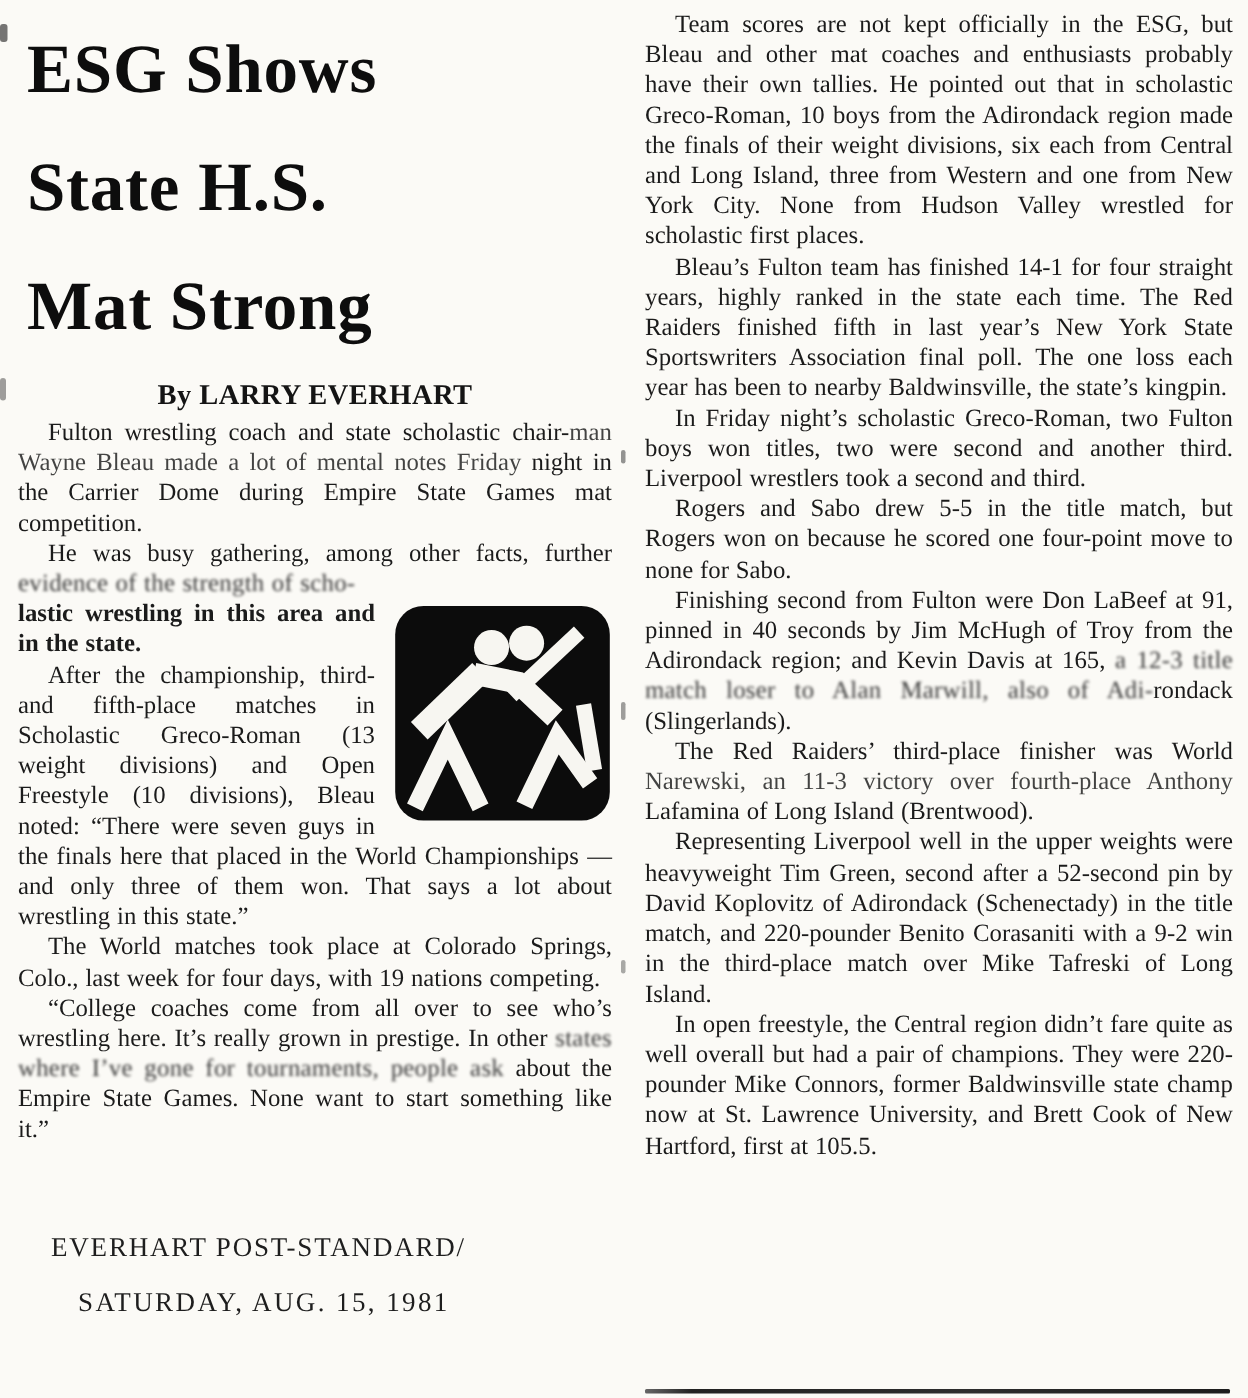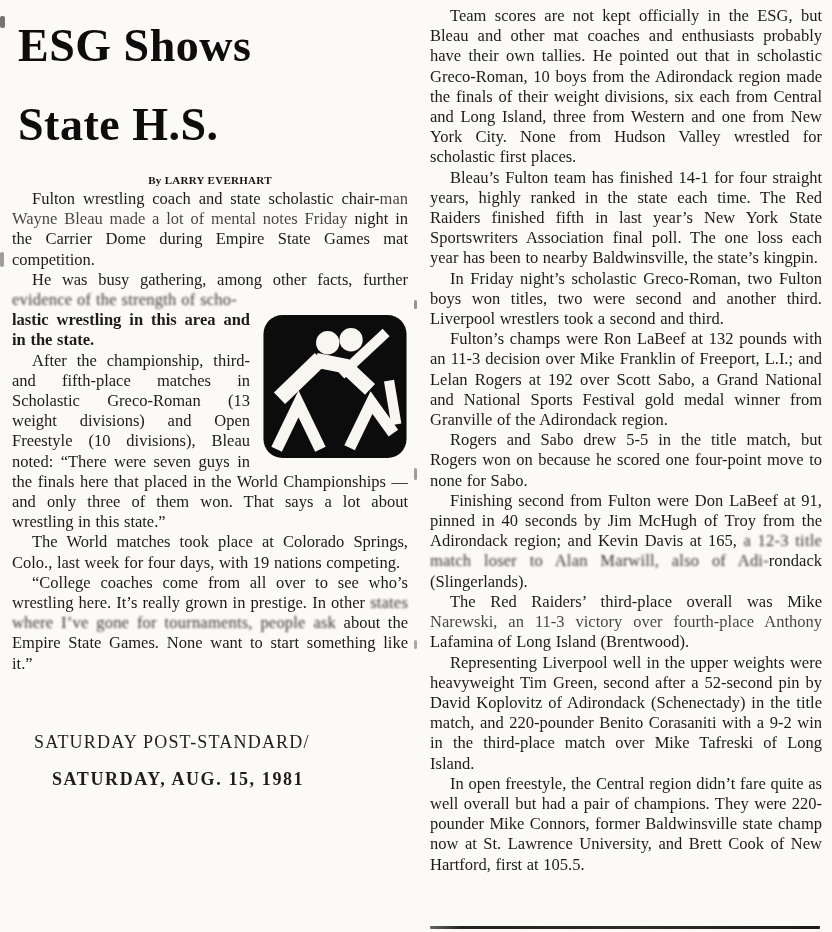--- a/index.html
+++ b/index.html
@@ -25,21 +25,21 @@
     font-weight: bold;
     font-size: 46px;
     line-height: 79px;
     letter-spacing: 0.5px;
     color: #0d0d0d;
     margin: 2px 0 6px 6px;
   }
   .byline {
     text-align: center;
     font-weight: bold;
-    font-size: 11px;
+    font-size: 19px;
     letter-spacing: 0.3px;
     margin: 10px 0 3px 0;
     color: #141414;
   }
   .body-text p {
     margin: 0;
     text-indent: 20px;
     text-align: justify;
     font-size: 16.5px;
     line-height: 20.2px;
@@ -65,21 +65,21 @@
   }
   .pictogram svg { display: block; width: 100%; height: 100%; }
 
   .credit {
     margin-top: 58px;
     font-size: 18px;
     letter-spacing: 1.2px;
     color: #1e1e1e;
   }
   .credit .pub  { padding-left: 22px; }
-  .credit .date { padding-left: 40px; margin-top: 16px; letter-spacing: 1.6px; font-weight: bold; }
+  .credit .date { padding-left: 40px; margin-top: 16px; letter-spacing: 1.6px; }
 
   .bottom-rule {
     position: absolute;
     left: 0; right: 2px; bottom: 3px;
     height: 3px;
     background: linear-gradient(90deg, #666 0%, #222 8%, #2d2d2d 55%, #1c1c1c 100%);
     border-radius: 1px;
   }
 
   .artifact {
@@ -97,20 +97,21 @@
 </head>
 <body>
 
 <div class="page">
 
   <div class="col-left">
 
     <div class="headline">
       <div>ESG Shows</div>
       <div>State H.S.</div>
+      <div>Mat Strong</div>
     </div>
 
     <div class="byline">By LARRY EVERHART</div>
 
     <div class="body-text">
       <p><span>Fulton wrestling coach and state scholastic chair-</span><span class="faded">man Wayne Bleau made a lot of mental notes Friday</span> <span>night in the Carrier Dome during Empire State Games mat competition.</span></p>
 
       <p><span>He was busy gathering, among other facts, further</span> <span class="degraded">evidence of the strength of scho-</span></p>
 
       <div class="pictogram">
@@ -127,33 +128,32 @@
         </svg>
       </div>
 
       <p class="cont">lastic wrestling in this area and in the state.</p>
       <p>After the championship, third- and fifth-place matches in Scholastic Greco-Roman (13 weight divisions) and Open Freestyle (10 divisions), Bleau noted: “There were seven guys in the finals here that placed in the World Championships — and only three of them won. That says a lot about wrestling in this state.”</p>
       <p>The World matches took place at Colorado Springs, Colo., last week for four days, with 19 nations competing.</p>
       <p><span>“College coaches come from all over to see who’s wrestling here. It’s really grown in prestige. In other</span> <span class="degraded">states where I’ve gone for tournaments, people ask</span> <span>about the Empire State Games. None want to start something like it.”</span></p>
     </div>
 
     <div class="credit">
-      <div class="pub">SATURDAY POST-STANDARD/</div>
+      <div class="pub">EVERHART POST-STANDARD/</div>
       <div class="date">SATURDAY, AUG. 15, 1981</div>
     </div>
   </div>
 
   <div class="col-right body-text">
     <p>Team scores are not kept officially in the ESG, but Bleau and other mat coaches and enthusiasts probably have their own tallies. He pointed out that in scholastic Greco-Roman, 10 boys from the Adirondack region made the finals of their weight divisions, six each from Central and Long Island, three from Western and one from New York City. None from Hudson Valley wrestled for scholastic first places.</p>
     <p>Bleau’s Fulton team has finished 14-1 for four straight years, highly ranked in the state each time. The Red Raiders finished fifth in last year’s New York State Sportswriters Association final poll. The one loss each year has been to nearby Baldwinsville, the state’s kingpin.</p>
     <p>In Friday night’s scholastic Greco-Roman, two Fulton boys won titles, two were second and another third. Liverpool wrestlers took a second and third.</p>
-    <p>Fulton’s champs were Ron LaBeef at 132 pounds with an 11-3 decision over Mike Franklin of Freeport, L.I.; and Lelan Rogers at 192 over Scott Sabo, a Grand National and National Sports Festival gold medal winner from Granville of the Adirondack region.</p>
     <p>Rogers and Sabo drew 5-5 in the title match, but Rogers won on because he scored one four-point move to none for Sabo.</p>
     <p><span>Finishing second from Fulton were Don LaBeef at 91, pinned in 40 seconds by Jim McHugh of Troy from the Adirondack region; and Kevin Davis at 165,</span> <span class="degraded">a 12-3 title match loser to Alan Marwill, also of Adi-</span><span>rondack (Slingerlands).</span></p>
-    <p><span>The Red Raiders’ third-place overall was Mike</span> <span class="faded">Narewski, an 11-3 victory over fourth-place Anthony</span> <span>Lafamina of Long Island (Brentwood).</span></p>
+    <p><span>The Red Raiders’ third-place finisher was World</span> <span class="faded">Narewski, an 11-3 victory over fourth-place Anthony</span> <span>Lafamina of Long Island (Brentwood).</span></p>
     <p>Representing Liverpool well in the upper weights were heavyweight Tim Green, second after a 52-second pin by David Koplovitz of Adirondack (Schenectady) in the title match, and 220-pounder Benito Corasaniti with a 9-2 win in the third-place match over Mike Tafreski of Long Island.</p>
     <p>In open freestyle, the Central region didn’t fare quite as well overall but had a pair of champions. They were 220-pounder Mike Connors, former Baldwinsville state champ now at St. Lawrence University, and Brett Cook of New Hartford, first at 105.5.</p>
     <div class="bottom-rule"></div>
   </div>
 </div>
 
 <div class="artifact a1"></div>
 <div class="artifact a2"></div>
 <div class="artifact a3"></div>
 <div class="artifact a4"></div>

